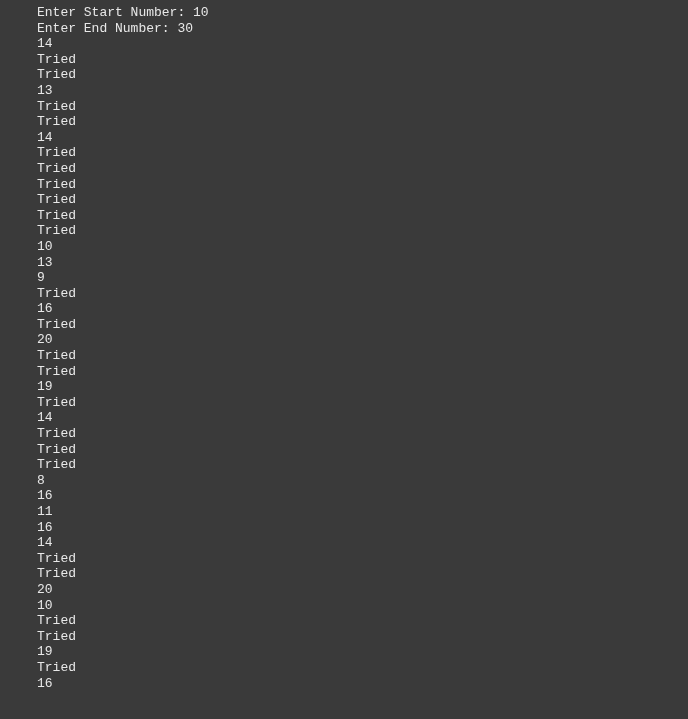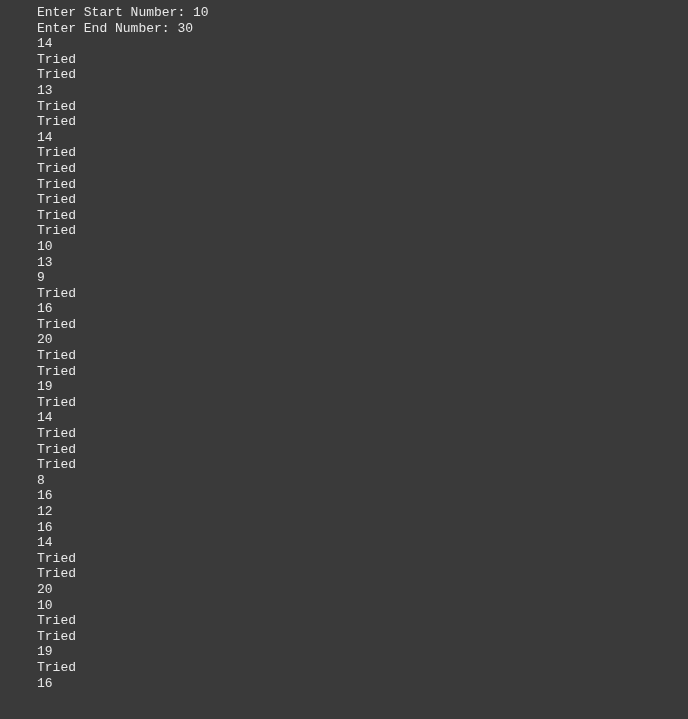--- a/index.html
+++ b/index.html
@@ -51,21 +51,21 @@
     <div class="console-line">Tried</div>
     <div class="console-line">Tried</div>
     <div class="console-line">19</div>
     <div class="console-line">Tried</div>
     <div class="console-line">14</div>
     <div class="console-line">Tried</div>
     <div class="console-line">Tried</div>
     <div class="console-line">Tried</div>
     <div class="console-line">8</div>
     <div class="console-line">16</div>
-    <div class="console-line">12</div>
+    <div class="console-line">11</div>
     <div class="console-line">16</div>
     <div class="console-line">14</div>
     <div class="console-line">Tried</div>
     <div class="console-line">Tried</div>
     <div class="console-line">20</div>
     <div class="console-line">10</div>
     <div class="console-line">Tried</div>
     <div class="console-line">Tried</div>
     <div class="console-line">19</div>
     <div class="console-line">Tried</div>

